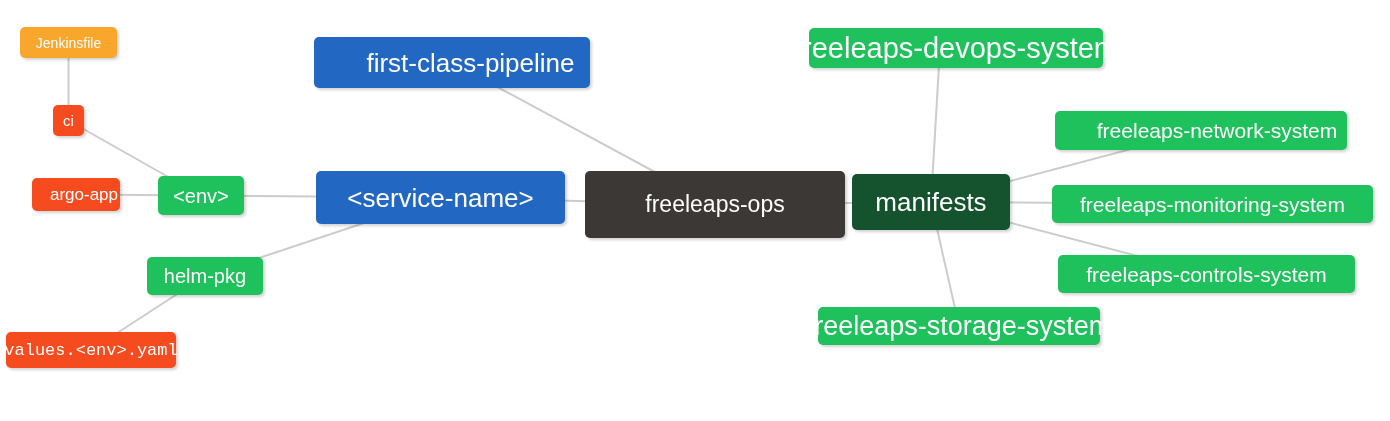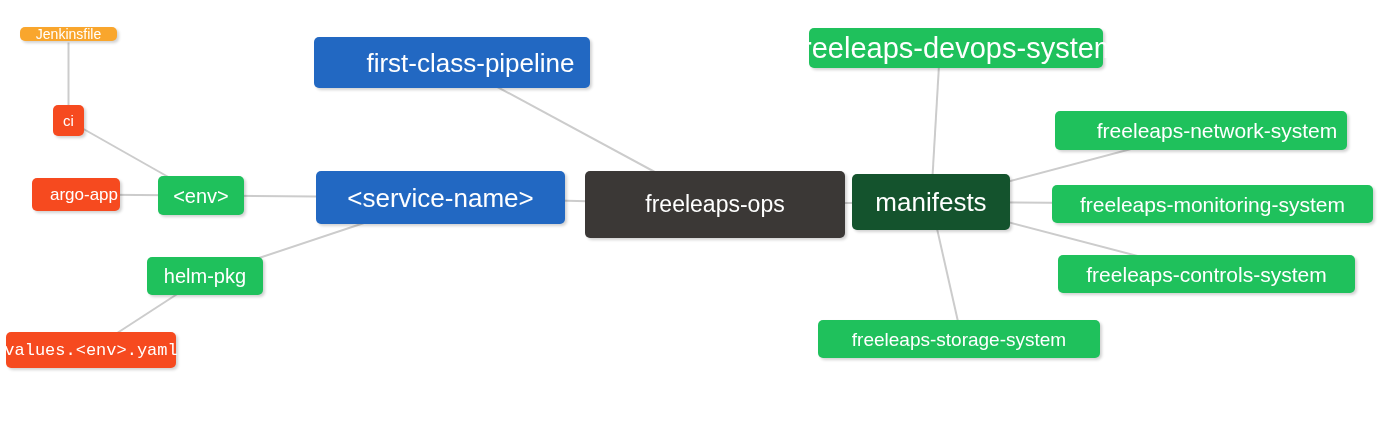--- a/index.html
+++ b/index.html
@@ -51,29 +51,29 @@
       <line x1="452" y1="62.5" x2="715" y2="204.5" stroke="#cccccc" stroke-width="2"></line>
       <line x1="440.5" y1="197.5" x2="715" y2="204.5" stroke="#cccccc" stroke-width="2"></line>
       <line x1="715" y1="204.5" x2="931" y2="202" stroke="#cccccc" stroke-width="2"></line>
       <line x1="931" y1="202" x2="940" y2="48" stroke="#cccccc" stroke-width="2"></line>
       <line x1="931" y1="202" x2="1201" y2="130.5" stroke="#cccccc" stroke-width="2"></line>
       <line x1="931" y1="202" x2="1212.5" y2="204" stroke="#cccccc" stroke-width="2"></line>
       <line x1="931" y1="202" x2="1206.5" y2="274" stroke="#cccccc" stroke-width="2"></line>
       <line x1="931" y1="202" x2="959" y2="326" stroke="#cccccc" stroke-width="2"></line>
     </svg>
   <div id="node-layer">
-      <div class="node" style="left: 20px; top: 27px; width: 97px; height: 14px; font-size: 14px; background: rgb(249, 166, 45); color: rgb(255, 255, 255);">Jenkinsfile</div>
+      <div class="node" style="left: 20px; top: 27px; width: 97px; height: 31px; font-size: 14px; background: rgb(249, 166, 45); color: rgb(255, 255, 255);">Jenkinsfile</div>
       <div class="node" style="left: 53px; top: 105px; width: 31px; height: 31px; font-size: 15px; background: rgb(246, 74, 31); color: rgb(255, 255, 255);">ci</div>
       <div class="node" style="left: 32px; top: 178px; width: 88px; height: 33px; font-size: 17px; background: rgb(246, 74, 31); color: rgb(255, 255, 255); padding-left: 16px;">argo-app</div>
       <div class="node" style="left: 158px; top: 176px; width: 86px; height: 39px; font-size: 20px; background: rgb(31, 193, 92); color: rgb(255, 255, 255);">&lt;env&gt;</div>
       <div class="node" style="left: 147px; top: 257px; width: 116px; height: 38px; font-size: 20px; background: rgb(31, 193, 92); color: rgb(255, 255, 255);">helm-pkg</div>
       <div class="node" style="left: 6px; top: 332px; width: 170px; height: 36px; font-size: 17px; background: rgb(246, 74, 31); color: rgb(255, 255, 255); font-family: Liberation Mono, monospace;">values.&lt;env&gt;.yaml</div>
       <div class="node" style="left: 314px; top: 37px; width: 276px; height: 51px; font-size: 26px; background: rgb(34, 104, 194); color: rgb(255, 255, 255); padding-left: 37px;">first-class-pipeline</div>
       <div class="node" style="left: 316px; top: 171px; width: 249px; height: 53px; font-size: 26px; background: rgb(34, 104, 194); color: rgb(255, 255, 255);">&lt;service-name&gt;</div>
       <div class="node" style="left: 585px; top: 171px; width: 260px; height: 67px; font-size: 23px; background: rgb(59, 56, 54); color: rgb(255, 255, 255);">freeleaps-ops</div>
       <div class="node" style="left: 852px; top: 174px; width: 158px; height: 56px; font-size: 26px; background: #14532d; color: rgb(255, 255, 255);">manifests</div>
       <div class="node" style="left: 793px; top: 28px; width: 294px; height: 40px; font-size: 29px; background: rgb(31, 193, 92); color: rgb(255, 255, 255); margin-left: 16px;">freeleaps-devops-system</div>
       <div class="node" style="left: 1055px; top: 111px; width: 292px; height: 39px; font-size: 21px; background: rgb(31, 193, 92); color: rgb(255, 255, 255); padding-left: 32px;">freeleaps-network-system</div>
       <div class="node" style="left: 1052px; top: 185px; width: 321px; height: 38px; font-size: 21px; background: rgb(31, 193, 92); color: rgb(255, 255, 255);">freeleaps-monitoring-system</div>
       <div class="node" style="left: 1058px; top: 255px; width: 297px; height: 38px; font-size: 21px; background: rgb(31, 193, 92); color: rgb(255, 255, 255);">freeleaps-controls-system</div>
-      <div class="node" style="left: 818px; top: 307px; width: 282px; height: 38px; font-size: 19px; background: rgb(31, 193, 92); color: rgb(255, 255, 255); margin-top: 13px;">freeleaps-storage-system</div>
+      <div class="node" style="left: 818px; top: 307px; width: 282px; height: 38px; font-size: 27px; background: rgb(31, 193, 92); color: rgb(255, 255, 255);">freeleaps-storage-system</div>
     </div>
 </div>
 
 </body></html>

